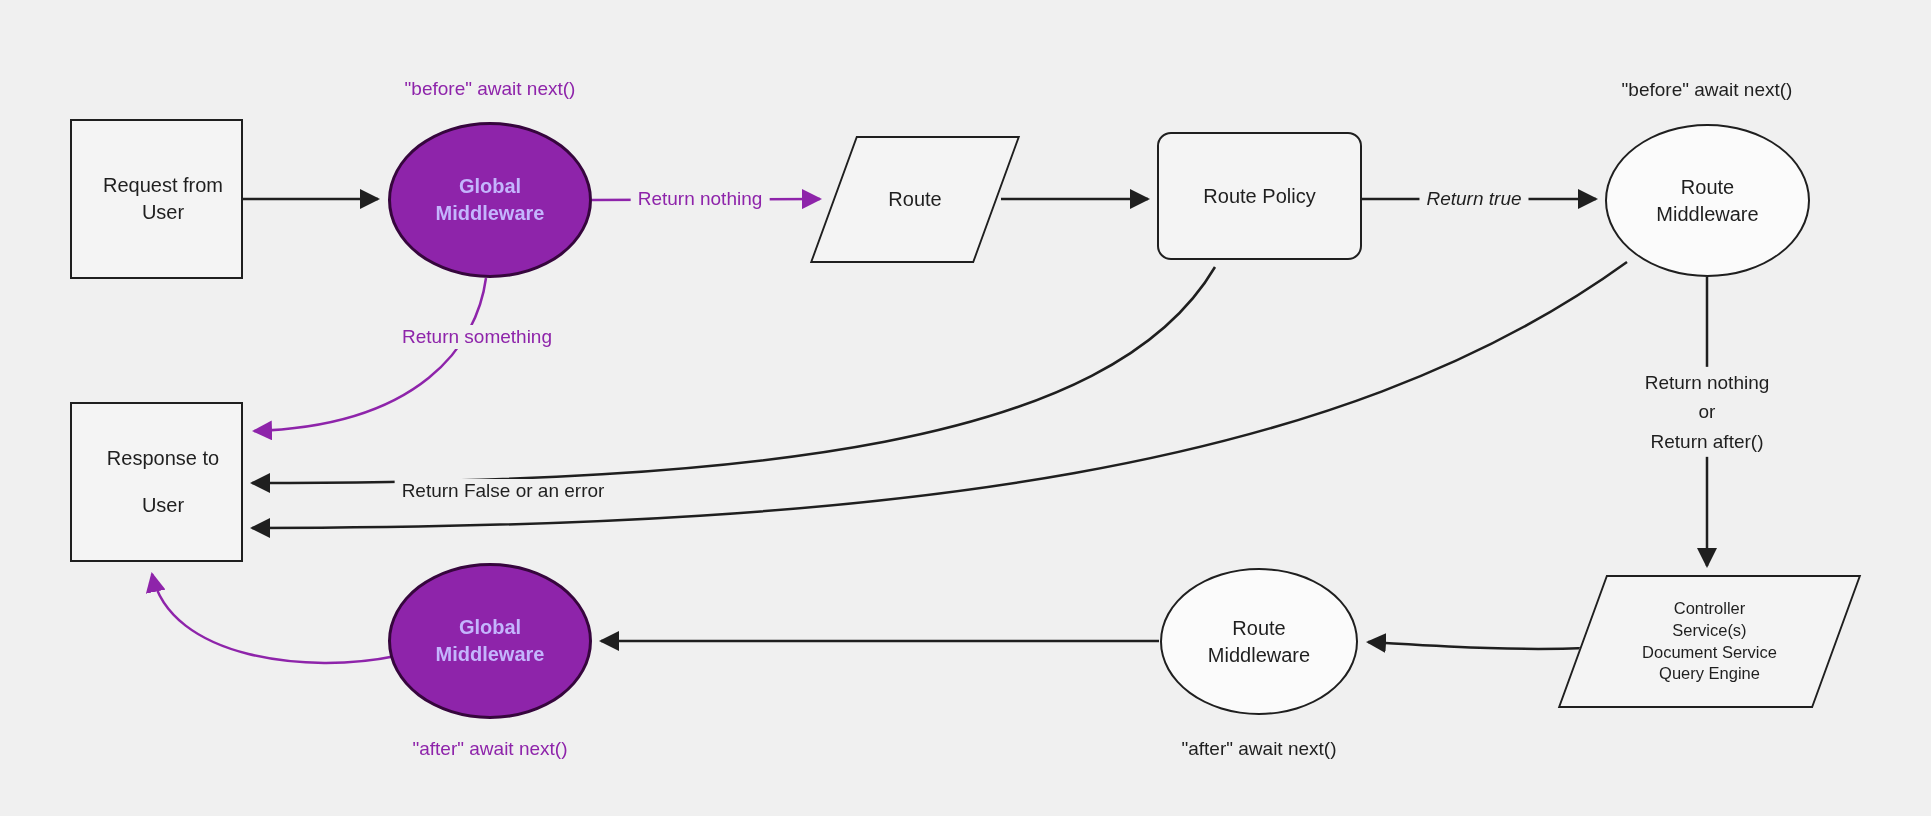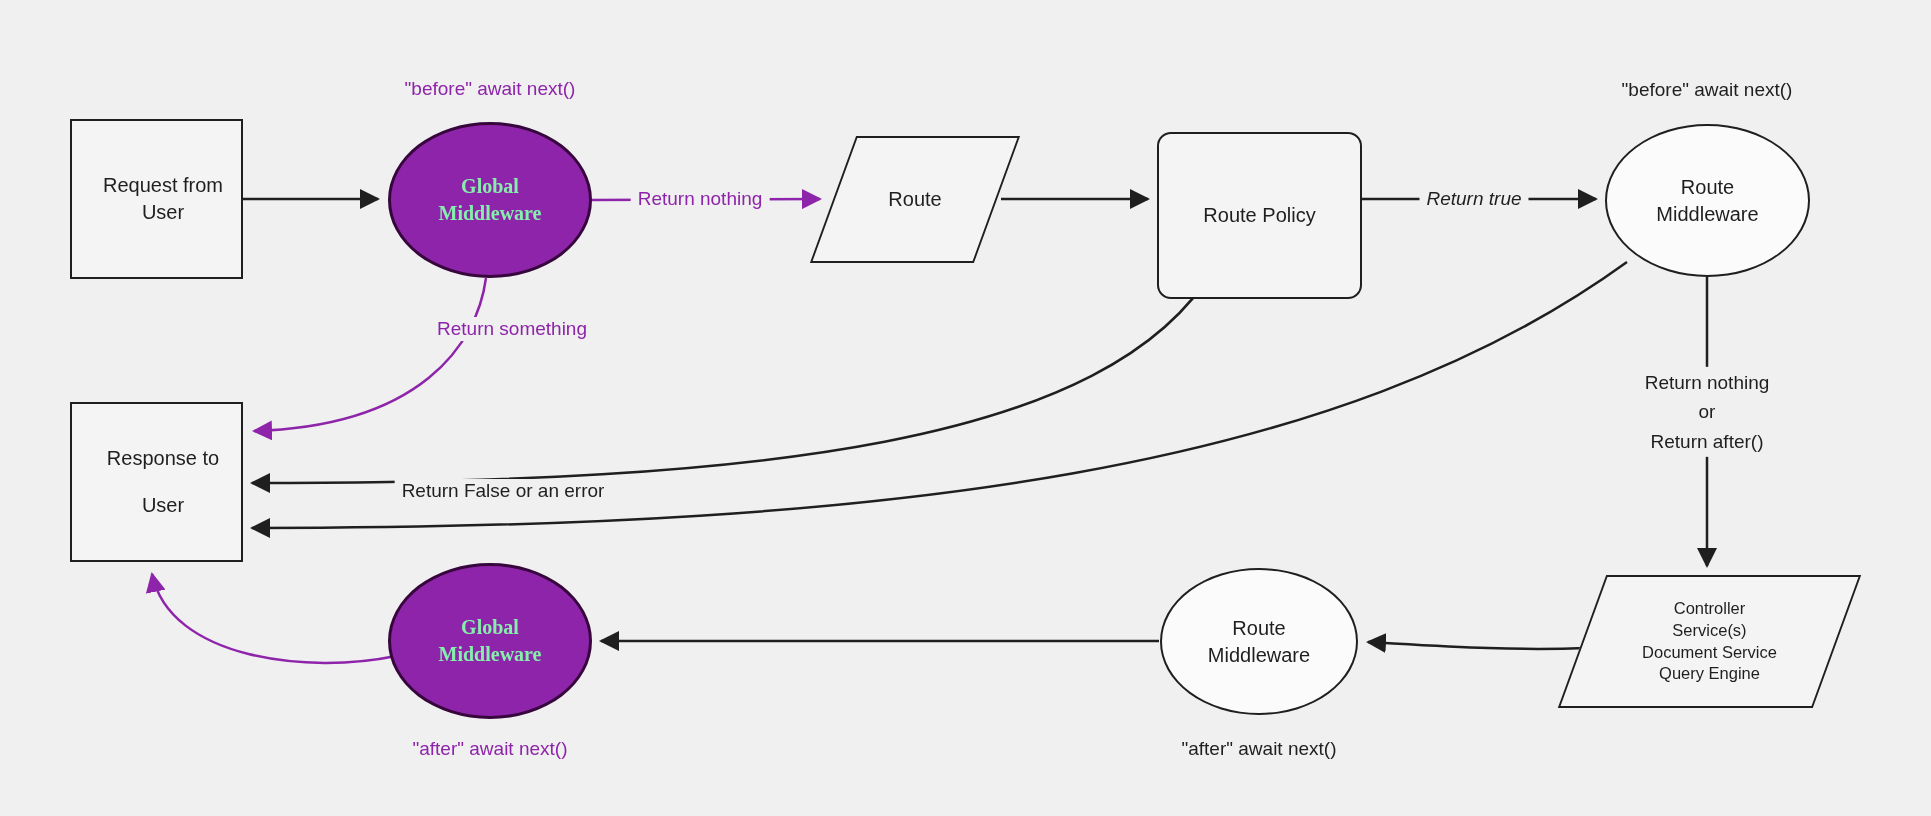--- a/index.html
+++ b/index.html
@@ -25,23 +25,22 @@
     font-size: 20px;
     line-height: 1.35;
     color: #1f1f1f;
   }
   .node span { display: block; white-space: nowrap; }
   .rect   { background: #f4f4f4; border: 2px solid #1f1f1f; padding-left: 13px; }
   .ellipse{ background: #fbfbfb; border: 2px solid #1f1f1f; border-radius: 50%; }
   .ellipse.purple {
     background: #8e24aa;
     border: 3px solid #36063d;
-    color: #86efac;
+    color: #c4b5fd;
     font-weight: bold;
-    font-family: Liberation Serif, serif;
   }
   .rounded{ background: #f4f4f4; border: 2px solid #1f1f1f; border-radius: 14px; }
   .para   {
     position: absolute;
     box-sizing: border-box;
     background: #f4f4f4;
     border: 2px solid #1f1f1f;
     transform: skewX(-20deg);
   }
   .para-inner {
@@ -113,21 +112,21 @@
     <span>Global</span>
     <span>Middleware</span>
   </div>
 
   <div class="para" style="left:833px; top:136px; width:164px; height:127px;">
     <div class="para-inner">
       <span>Route</span>
     </div>
   </div>
 
-  <div class="node rounded" style="left:1157px; top:132px; width:205px; height:167px;">
+  <div class="node rounded" style="left:1157px; top:132px; width:205px; height:128px;">
     <span>Route Policy</span>
   </div>
 
   <div class="node ellipse" style="left:1605px; top:124px; width:205px; height:153px;">
     <span>Route</span>
     <span>Middleware</span>
   </div>
 
   <div class="para small" style="left:1582px; top:575px; width:255px; height:133px;">
     <div class="para-inner">
@@ -160,21 +159,21 @@
   <div class="label purple-text" style="left:700px; top:199px;">Return nothing</div>
 
   <div class="label" style="left:1474px; top:199px;font-style:italic;">Return true</div>
 
   <div class="label" style="left:1707px; top:412px;">
     <span>Return nothing</span>
     <span>or</span>
     <span>Return after()</span>
   </div>
 
-  <div class="label purple-text" style="left:477px; top:329px;margin-left:35px;">Return something</div>
+  <div class="label purple-text" style="left:477px; top:337px;">Return something</div>
 
   <div class="label" style="left:503px; top:483px;margin-top:8px;">Return False or an error</div>
 
 
   <div class="label purple-text" style="left:490px; top:749px;">"after" await next()</div>
 
   <div class="label" style="left:1259px; top:749px;">"after" await next()</div>
 
 </div>
 

